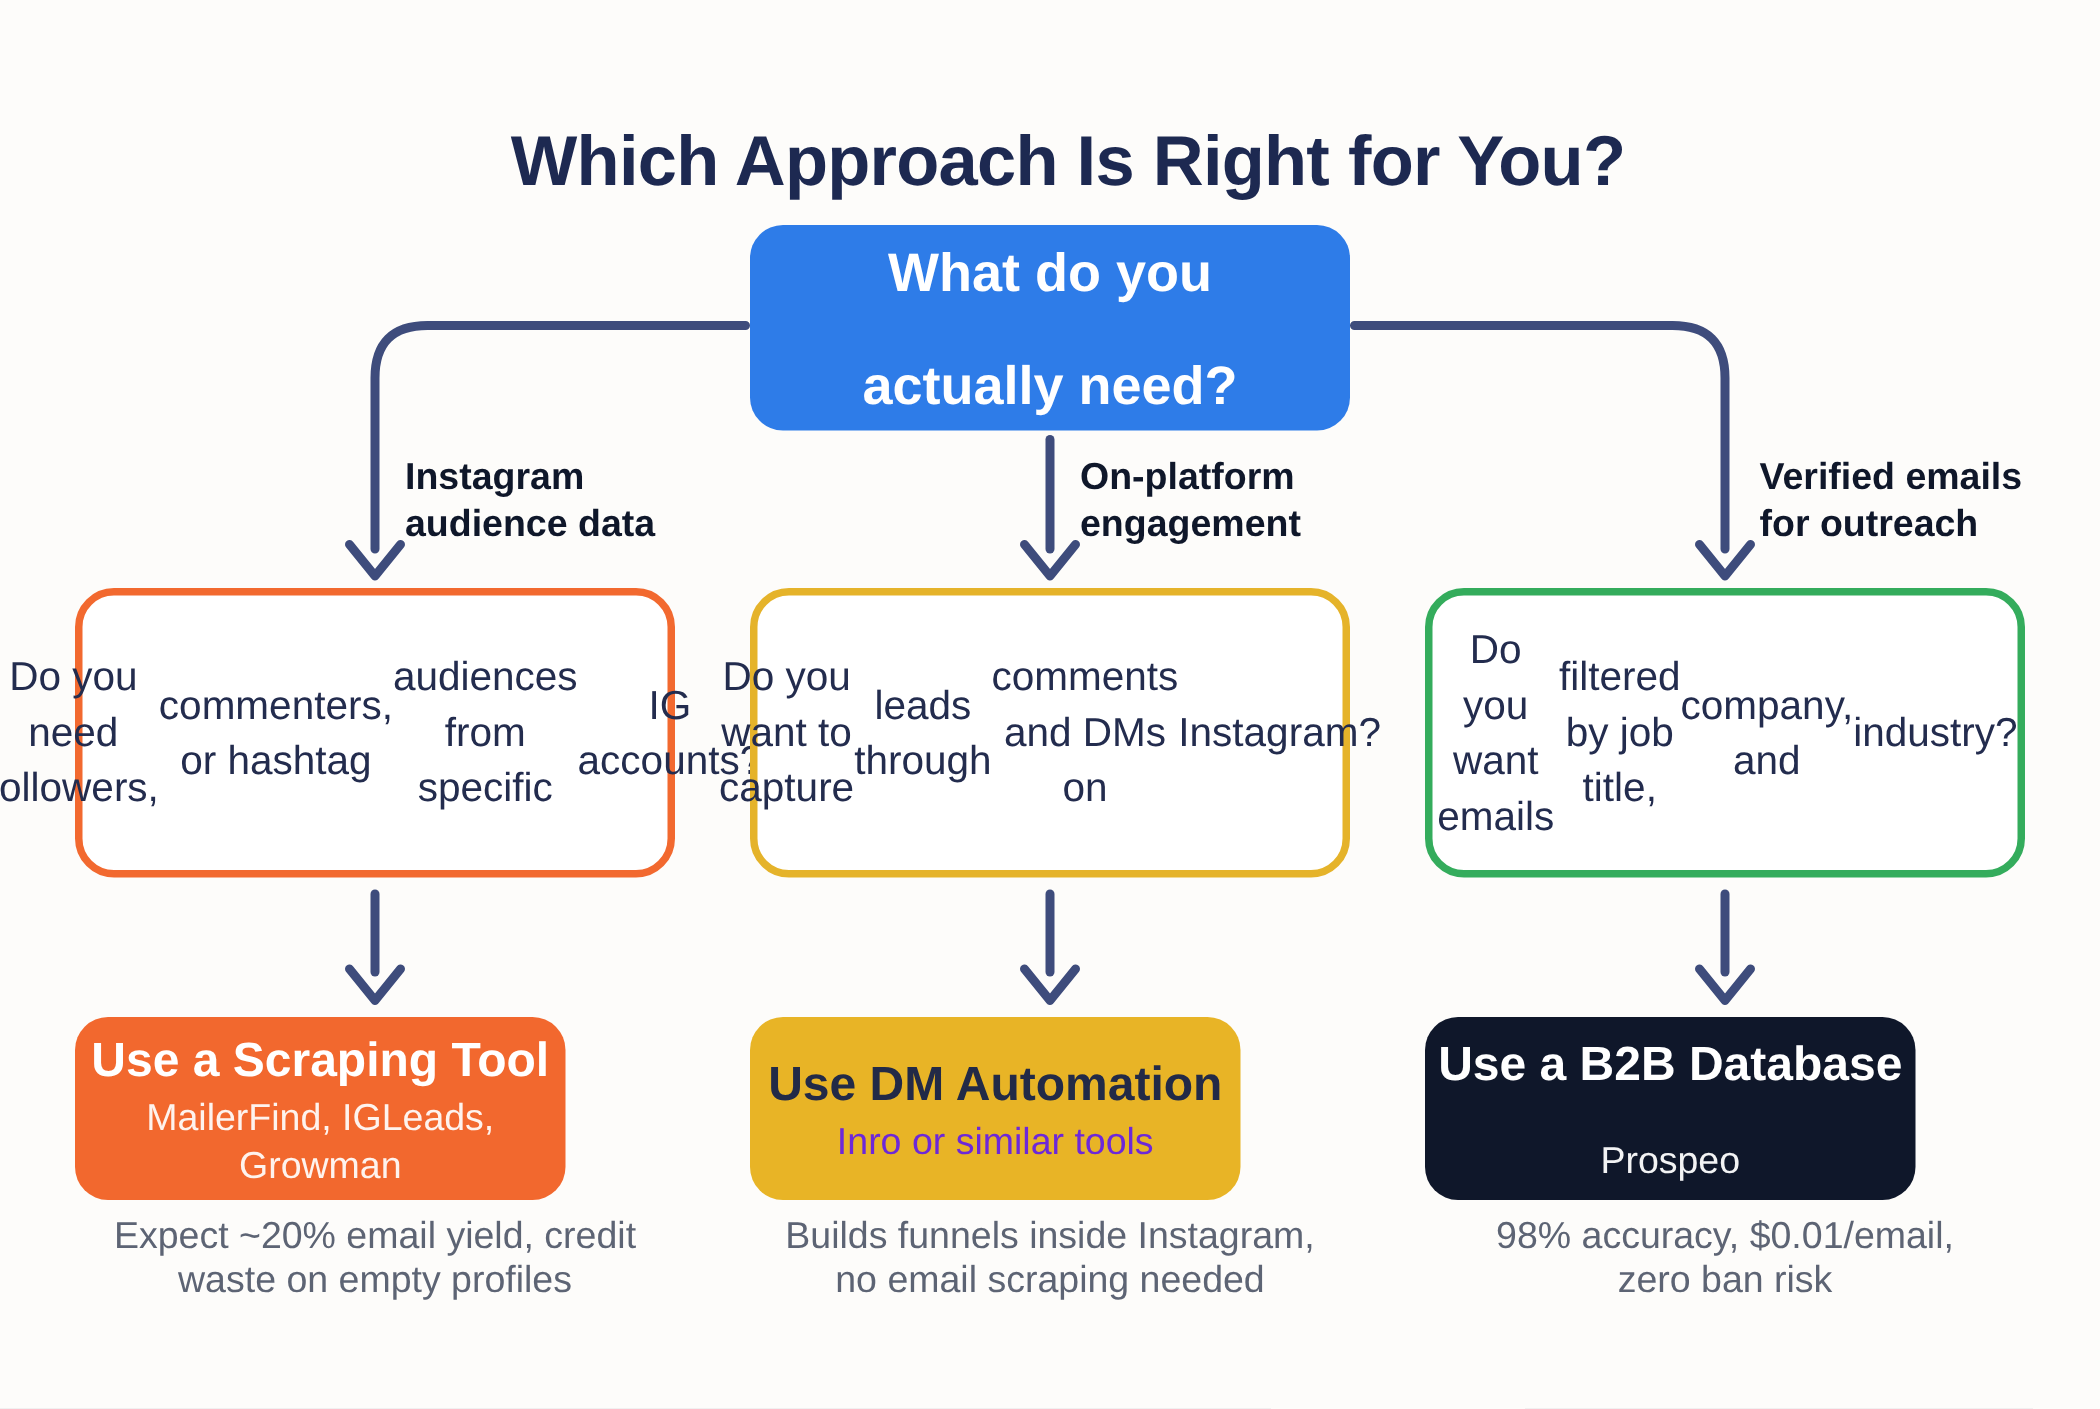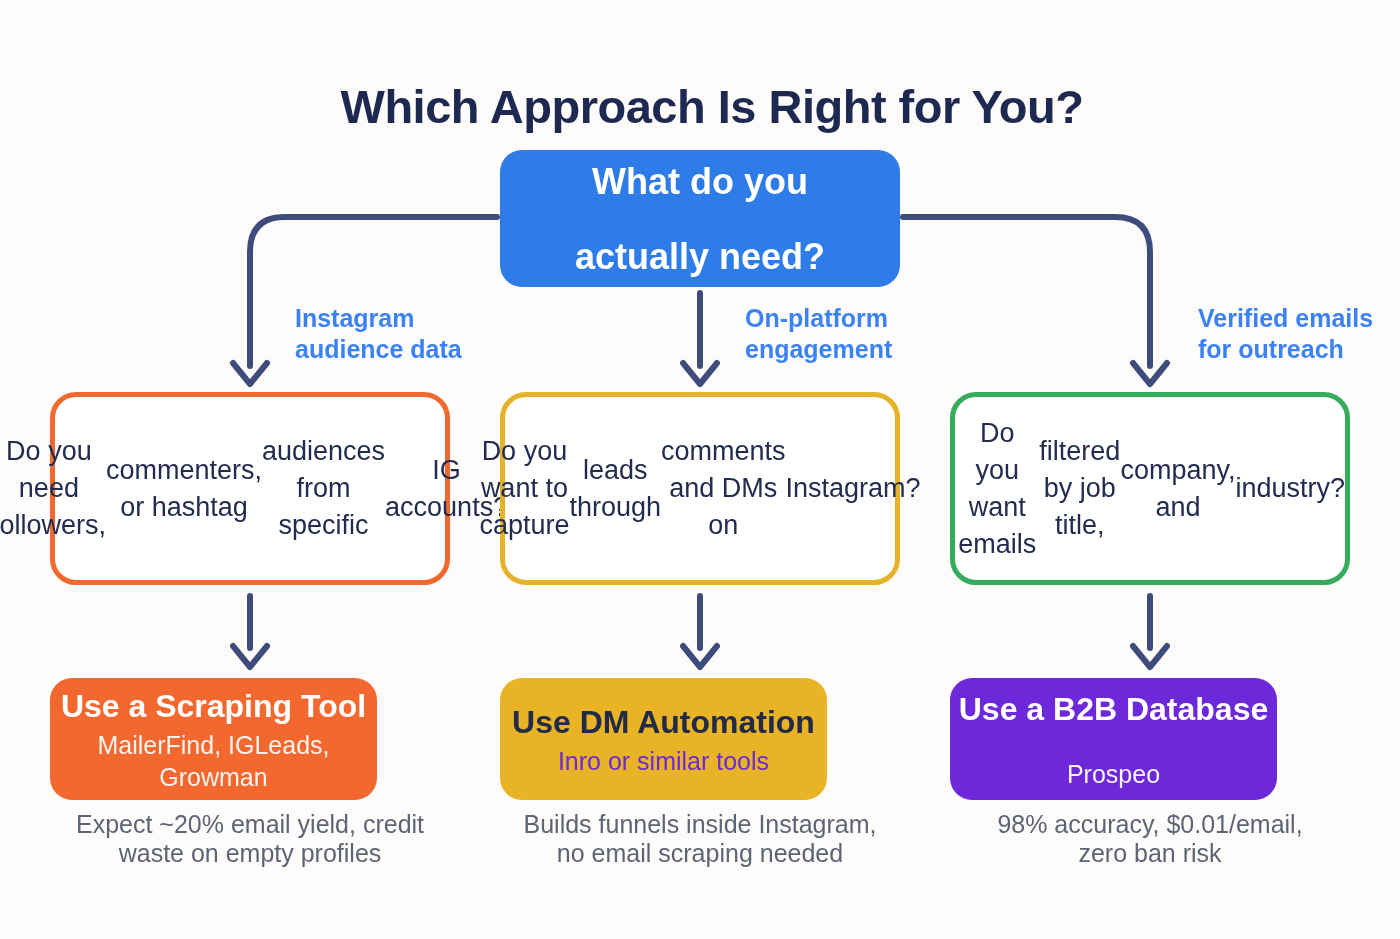--- a/index.html
+++ b/index.html
@@ -53,23 +53,22 @@
     line-height: 45px;
     text-align: center;
     gap: 30px;
   }
   .branch-label {
     position: absolute;
     top: 303px;
     font-size: 25px;
     font-weight: 700;
     line-height: 31px;
-    color: #3b82f6;
+    color: #0f172a;
     white-space: nowrap;
-    margin-left: 25px;
   }
   .branch-label.b0 { left: 270px; }
   .branch-label.b1 { left: 720px; }
   .branch-label.b2 { left: 1173px; }
   .q-node {
     position: absolute;
     top: 392px;
     width: 400px; height: 193px;
     background: #ffffff;
     border-radius: 26px;
@@ -102,21 +101,21 @@
     text-align: center;
   }
   .r-node .r-title { font-size: 32px; font-weight: 700; line-height: 40px; }
   .r-node .r-sub   { font-size: 25px; font-weight: 400; line-height: 32px; margin-top: 3px; }
   .r-node.accent0 { background: #f2682e; }
   .r-node.accent0 .r-title { color: #ffffff; }
   .r-node.accent0 .r-sub   { color: rgba(255,255,255,0.92); }
   .r-node.accent1 { background: #e8b426; }
   .r-node.accent1 .r-title { color: #222a47; }
   .r-node.accent1 .r-sub   { color: #6d28d9; }
-  .r-node.accent2 { background: #6d28d9; gap: 26px; }
+  .r-node.accent2 { background: #0f172a; gap: 26px; }
   .r-node.accent2 .r-title { color: #ffffff; }
   .r-node.accent2 .r-sub   { color: rgba(255,255,255,0.95); }
   .caption {
     position: absolute;
     top: 810px;
     width: 400px;
     text-align: center;
     font-size: 25px;
     line-height: 29px;
     color: #5d6474;

